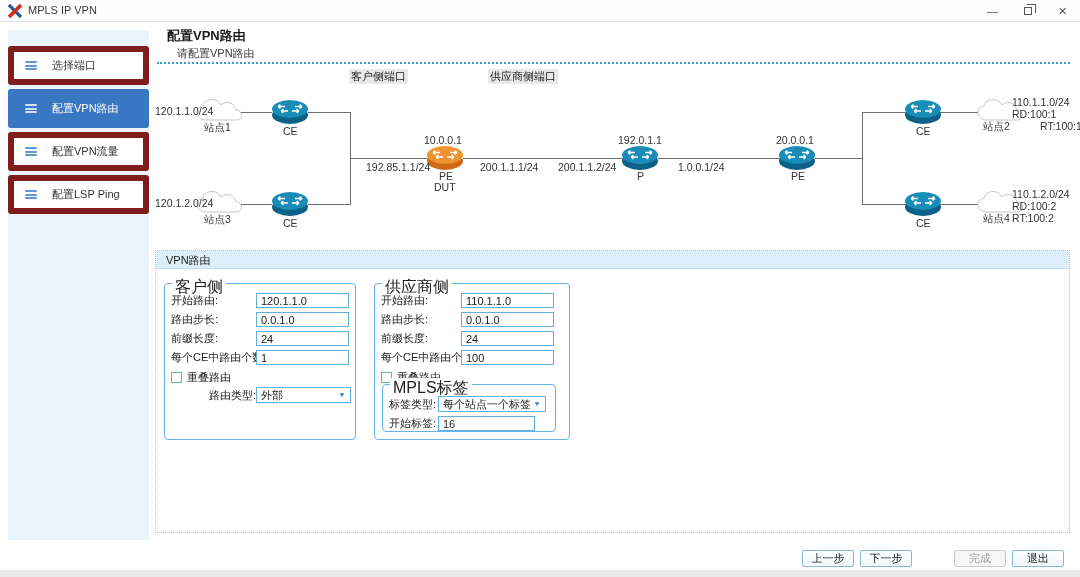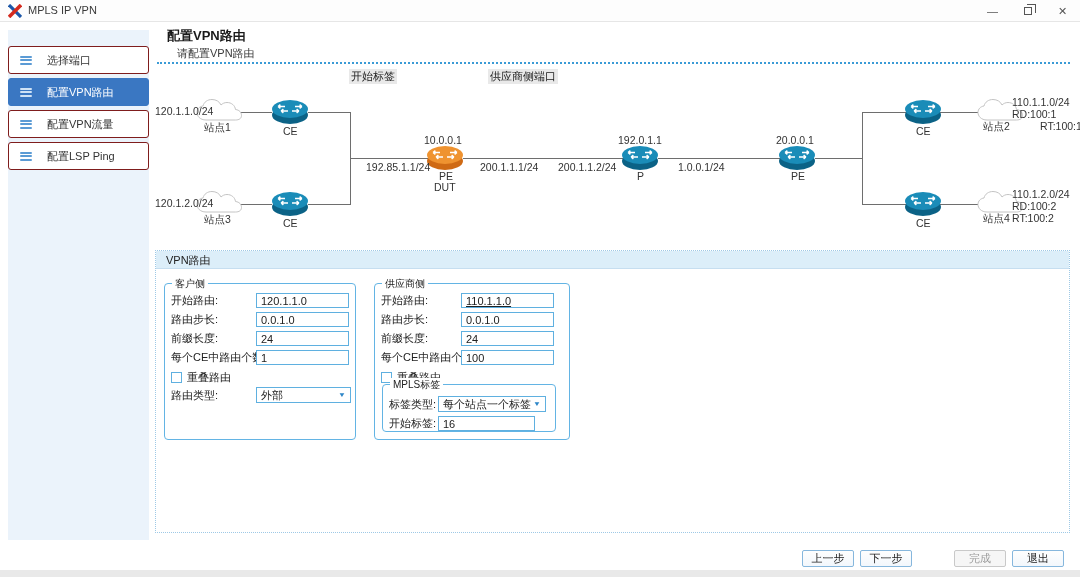--- a/index.html
+++ b/index.html
@@ -19,21 +19,21 @@
   .win-controls { position:absolute; right:0; top:0; height:22px; display:flex; }
   .win-btn { width:35px; height:22px; display:flex; align-items:center; justify-content:center;
              color:#555; font-size:11px; cursor:default; }
   .restore-box { position:relative; width:8px; height:8px; border:1px solid #555; }
   .restore-box::before { content:''; position:absolute; left:2px; top:-4px; width:8px; height:8px;
              border:1px solid #555; border-bottom:none; border-left:none; }
 
   
   .sidebar { position:absolute; left:8px; top:30px; width:141px; height:510px;
              background:#ebf3fb; padding-top:16px; }
-  .side-item { height:28px; margin-bottom:4px; background:#fff; border:1px solid #7f1d1d;
+  .side-item { height:39px; margin-bottom:4px; background:#fff; border:6px solid #7f1d1d;
                border-radius:3px; display:flex; align-items:center; cursor:pointer; }
   .side-item.selected { background:#3a77c2; border-color:#3a77c2; color:#fff; }
   .menu-icon { width:12px; margin-left:11px; }
   .menu-icon span { display:block; height:2px; margin:1.5px 0; background:#5b9bd5; border-radius:1px; }
   .side-item.selected .menu-icon span { background:#cfe2f5; }
   .side-label { margin-left:15px; font-size:11px; white-space:nowrap; }
 
   
   .page-title { position:absolute; left:167px; top:27px; font-size:13px; font-weight:bold; color:#1a1a1a; }
   .page-subtitle { position:absolute; left:177px; top:46px; font-size:11px; color:#3a3a3a; }
@@ -47,21 +47,21 @@
   .router { position:absolute; width:38px; height:26px; }
   .cloud { position:absolute; width:48px; height:28px; }
 
   
   .vpn-panel { position:absolute; left:155px; top:250px; width:915px; height:283px;
                border:1px dotted #9ec9e6; background:#fff; }
   .vpn-header { height:18px; background:#dceef9; border-bottom:1px solid #c6def0;
                 line-height:18px; padding-left:10px; font-size:11px; color:#222; }
   .fs { position:absolute; border:1px solid #63b4e4; border-radius:4px; background:#fff; }
   .fs-legend { position:absolute; top:-7px; left:7px; background:#fff; padding:0 3px;
-               font-size:10px; color:#222; white-space:nowrap; }
+               font-size:16px; color:#222; white-space:nowrap; }
   .frow { position:absolute; display:flex; align-items:center; }
   .flabel { font-size:11px; color:#222; white-space:nowrap; }
   .finput { height:15px; border:1px solid #5fb0e0; font-size:11px; padding:0 4px;
             color:#222; background:#fff; font-family:"Liberation Sans",sans-serif; }
   .dropdown { height:16px; border:1px solid #5fb0e0; background:#fff; display:flex;
               align-items:center; justify-content:space-between; padding:0 4px; cursor:pointer; }
   .dropdown .dd-val { font-size:11px; color:#222; white-space:nowrap; }
   .dropdown .dd-arrow { font-size:8px; color:#2e86c8; transform:scaleY(0.8); }
   .checkbox { width:11px; height:11px; border:1px solid #5fb0e0; background:#fff; margin-right:5px; }
 
@@ -128,21 +128,21 @@
       </span>
     <span class="side-label">配置LSP Ping</span>
   </div>
 </div>
 
 <div class="page-title">配置VPN路由</div>
 <div class="page-subtitle">请配置VPN路由</div>
 <div class="top-dotted"></div>
 
 <div>
-  <span class="port-label" style="left:349px; top:69px;">开始标签</span>
+  <span class="port-label" style="left:349px; top:69px;">客户侧端口</span>
   <span class="port-label" style="left:488px; top:69px;">供应商侧端口</span>
 
   <div class="net-line" style="left:218px; top:112px; width:54px; height:1px;"></div>
   <div class="net-line" style="left:308px; top:112px; width:43px; height:1px;"></div>
   <div class="net-line" style="left:218px; top:204px; width:54px; height:1px;"></div>
   <div class="net-line" style="left:308px; top:204px; width:43px; height:1px;"></div>
   <div class="net-line" style="left:350px; top:112px; width:1px; height:93px;"></div>
   <div class="net-line" style="left:350px; top:158px; width:78px; height:1px;"></div>
   <div class="net-line" style="left:463px; top:158px; width:160px; height:1px;"></div>
   <div class="net-line" style="left:658px; top:158px; width:122px; height:1px;"></div>
@@ -289,33 +289,33 @@
   </div>
   <div class="frow" style="left:15px; top:99px;">
     <span class="flabel" style="width:85px;">每个CE中路由个数:</span>
     <input class="finput" style="width: 93px;" value="1">
   </div>
   <div class="frow" style="left:15px; top:119px;">
     <span class="checkbox"></span>
     <span class="flabel">重叠路由</span>
   </div>
   <div class="frow" style="left:15px; top:136px;">
-    <span class="flabel" style="width:85px;">路由类型:</span>
+    <span class="flabel" style="width:85px;text-align:right;">路由类型:</span>
     <div class="dropdown" style="width:95px;">
       <span class="dd-val">外部</span>
       <span class="dd-arrow">▼</span>
     </div>
   </div>
 
   <div class="fs" style="left:218px; top:32px; width:196px; height:157px;">
     <span class="fs-legend">供应商侧</span>
   </div>
   <div class="frow" style="left:225px; top:42px;">
     <span class="flabel" style="width:80px;">开始路由:</span>
-    <input class="finput" style="width: 93px; text-decoration: underline;" value="110.1.1.0">
+    <input class="finput" style="width: 93px;" value="110.1.1.0">
   </div>
   <div class="frow" style="left:225px; top:61px;">
     <span class="flabel" style="width:80px;">路由步长:</span>
     <input class="finput" style="width: 93px;" value="0.0.1.0">
   </div>
   <div class="frow" style="left:225px; top:80px;">
     <span class="flabel" style="width:80px;">前缀长度:</span>
     <input class="finput" style="width: 93px;" value="24">
   </div>
   <div class="frow" style="left:225px; top:99px;">

